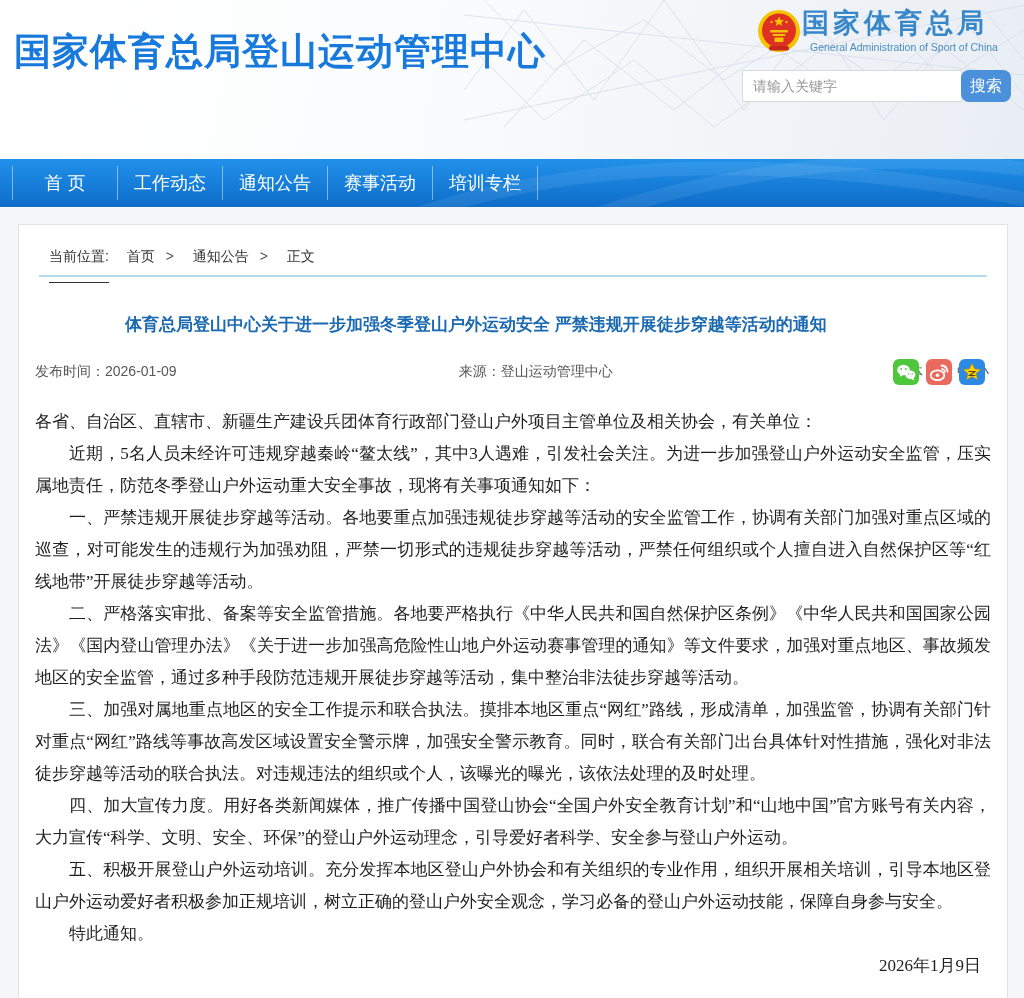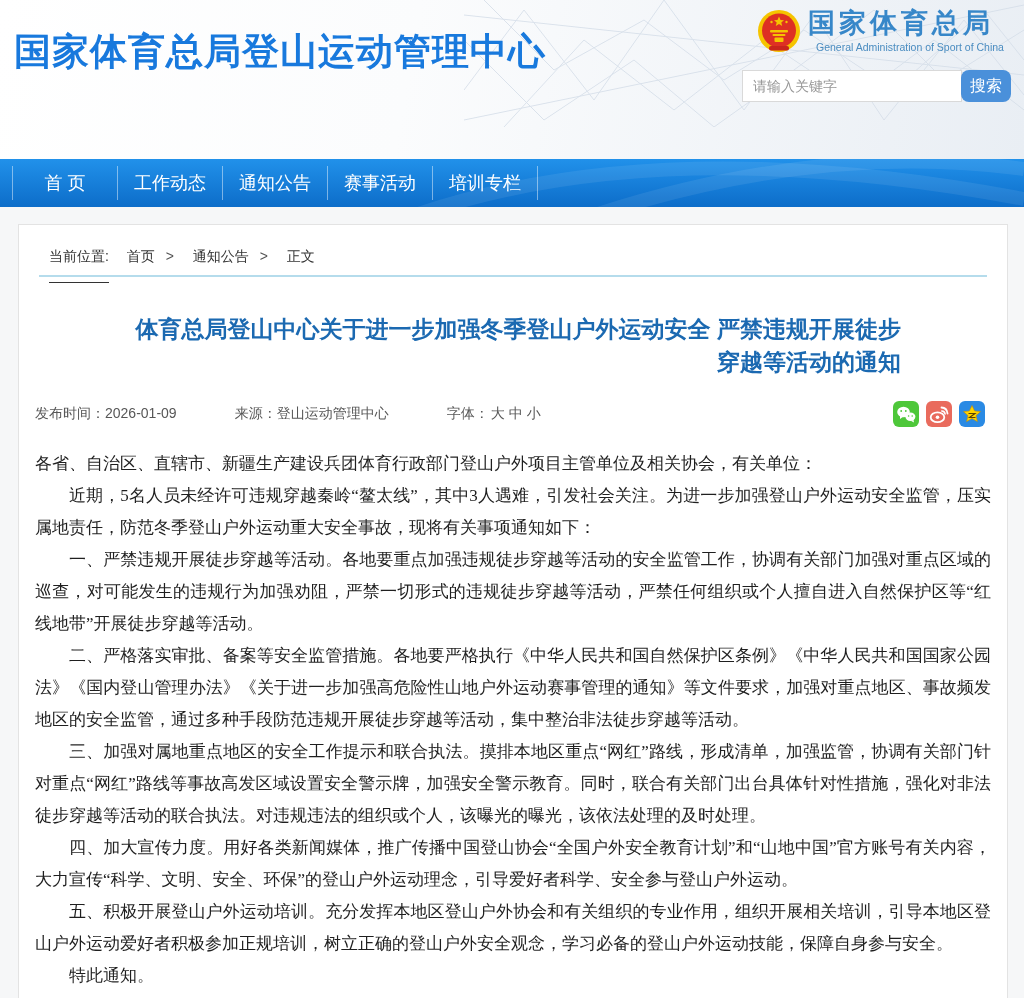--- a/index.html
+++ b/index.html
@@ -6,21 +6,21 @@
   html,body { width:1024px; height:998px; overflow:hidden; background:#f6f7f8;
               font-family:"Liberation Sans","DejaVu Sans",sans-serif; }
 
   
   .header { position:relative; height:159px;
             background:linear-gradient(100deg,#ffffff 0%,#fbfcfd 40%,#e9eef4 100%);
             overflow:hidden; }
   .mesh { position:absolute; right:0; top:0; opacity:.8; pointer-events:none; }
   .site-title { position:absolute; left:14px; top:27px; font-size:37px; font-weight:bold;
                 color:#1879dd; letter-spacing:1px; white-space:nowrap; }
-  .logo { position:absolute; left:756px; top:8px; display:flex; align-items:center; gap:6px; }
+  .logo { position:absolute; left:756px; top:8px; display:flex; align-items:center; gap:0; }
   .logo-cn { font-size:27px; font-weight:bold; color:#3787c9; letter-spacing:4px; line-height:1.1; }
   .logo-en { font-size:10.5px; color:#4a8cc0; margin-top:2px;margin-left:8px; }
   .search { position:absolute; left:742px; top:70px; display:flex; }
   .search input { width:220px; height:32px; border:1px solid #d9d9d9; background:#fff;
                   padding:0 10px; font-size:14px; color:#333; outline:none; }
   .search input::placeholder { color:#979797; }
   .search button { width:50px; height:32px; border:none; background:#4a90da; color:#fff;
                    font-size:16px; cursor:pointer; border-radius:8px; margin-left:-1px; }
 
   
@@ -33,24 +33,24 @@
   
   .main-box { margin:17px 16px 0 18px; background:#fff; border:1px solid #e3e3e3;
               min-height:788px; }
   .breadcrumb { padding:23px 30px 9px 30px; font-size:14px; color:#333; }
   .bc-label { border-bottom:1px solid #333; padding-bottom:18px; margin-right:6px; }
   .bc-link { color:#333; cursor:pointer;margin-left:8px; }
   .bc-sep { color:#555; margin:0 7px; }
   .bc-divider { height:2px; background:#b5dcec; margin:0 20px; }
 
   .article { padding:0 16px 10px 16px; }
-  .article-title { text-align:right; color:#1b69b1; font-size:23px; font-weight:bold;
+  .article-title { text-align:left; color:#1b69b1; font-size:17px; font-weight:bold;
                    margin:36px 90px 0 90px; line-height:1.45; }
   .meta { position:relative; margin-top:20px; height:28px; display:flex; align-items:center;
-          justify-content:flex-start; gap:58px; font-size:14px; color:#575757; }
+          justify-content:space-between; gap:58px; font-size:14px; color:#575757; }
   .meta .fs { cursor:pointer; margin:0 2px; }
   .share { position:absolute; right:6px; top:1px; display:flex; gap:7px; }
   .share .si { width:26px; height:26px; cursor:pointer; }
 
   .body-text { margin-top:20px; font-family:"Liberation Serif","DejaVu Serif",serif;
                font-size:17px; line-height:32px; color:#1f1f1f; text-align:justify; }
   .body-text p { margin:0; }
   .body-text p.indent { text-indent:2em; }
   .signoff { font-family:"Liberation Serif","DejaVu Serif",serif; font-size:17px;
              line-height:32px; color:#1f1f1f; text-align:right; padding-right:10px; }

